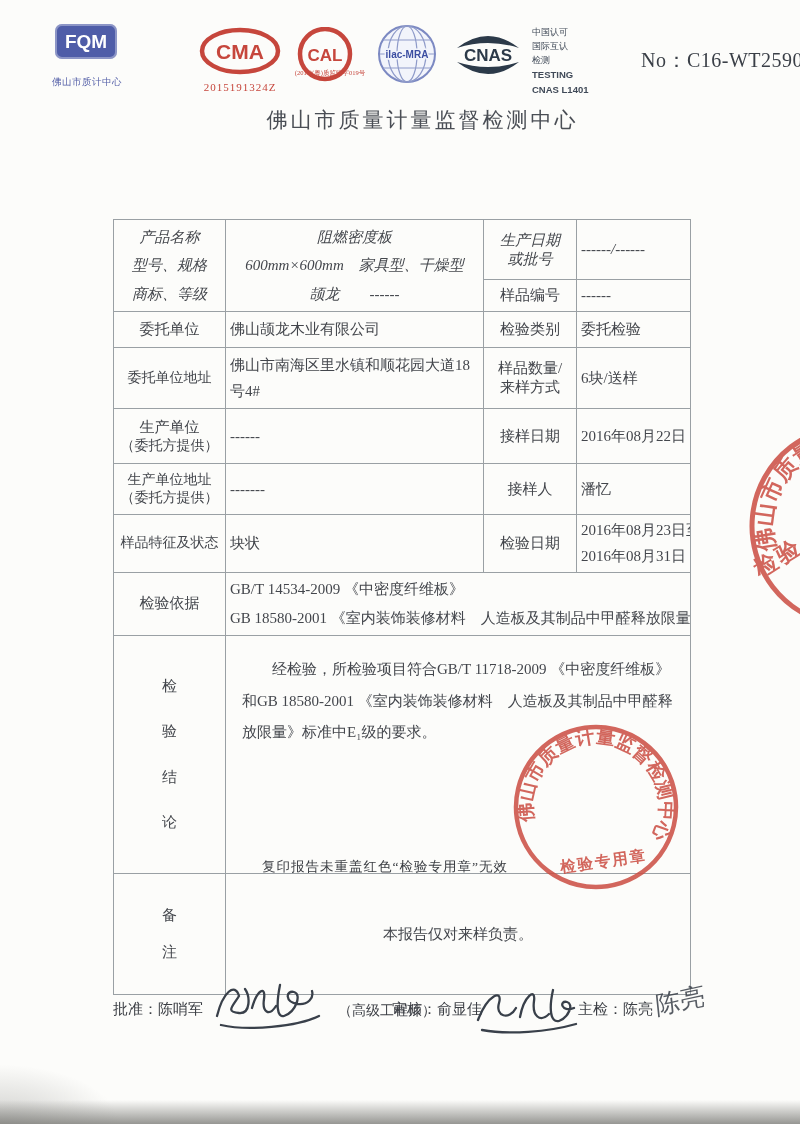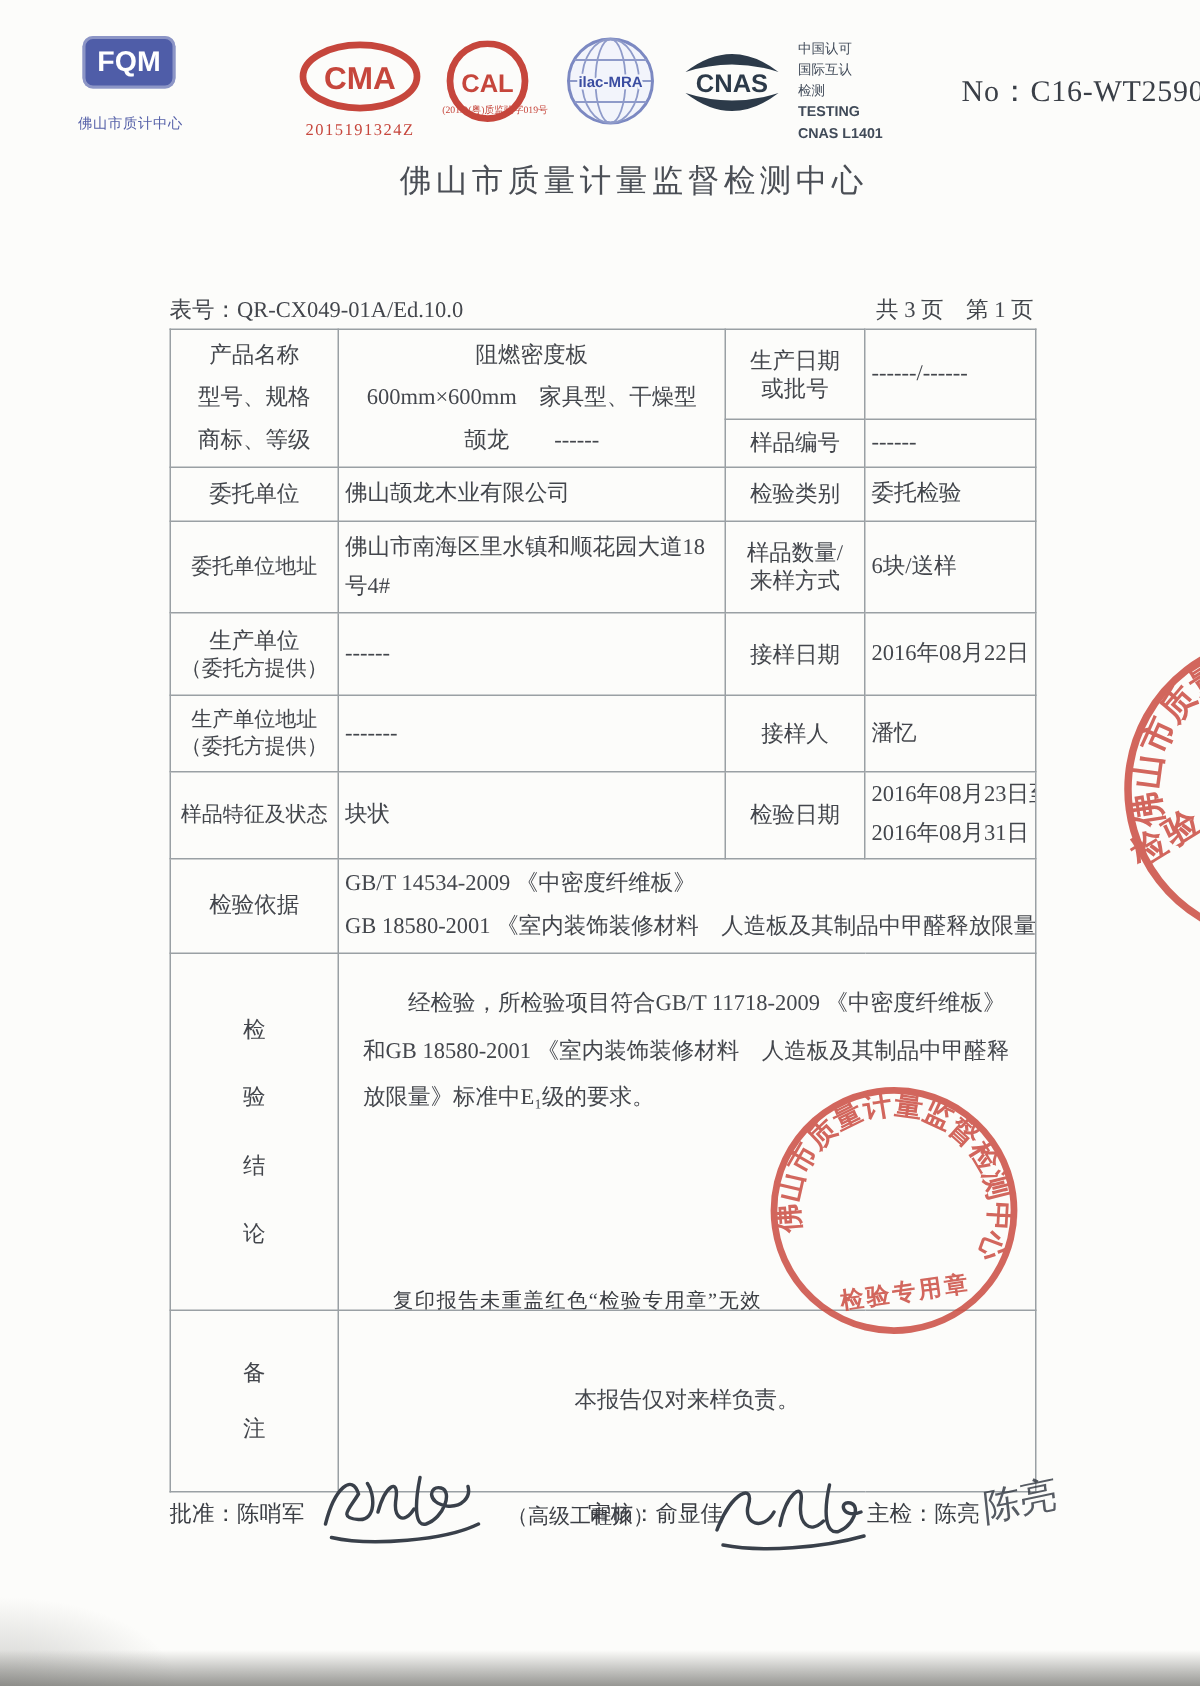--- a/index.html
+++ b/index.html
@@ -95,34 +95,30 @@
     <div>检测</div>
     <div class="b">TESTING</div>
     <div class="b">CNAS L1401</div>
   </div>
 
   <div class="report-no">
     <span>No：</span><span>C16-WT2590</span>
   </div>
 
   <div class="org-title">佛山市质量计量监督检测中心</div>
-  <div class="form-line">
-    <span><span>表号：</span><span>QR-CX049-01A/Ed.10.0</span></span>
-    <span>共 3 页　第 1 页</span>
-  </div>
 
   <table class="main">
     <colgroup>
         <col style="width:112px">
         <col style="width:258px">
         <col style="width:93px">
         <col style="width:114px">
       </colgroup>
     <tbody>
-        <tr style="height:60px;">
+        <tr style="height:60px;font-style:italic;">
       <td class="lab valc" rowspan="2">
         <div>产品名称</div>
         <div>型号、规格</div>
         <div>商标、等级</div>
       </td>
       <td class="valc" rowspan="2">
         <div>阻燃密度板</div>
         <div>600mm×600mm　家具型、干燥型</div>
         <div>颉龙　　------</div>
       </td>

